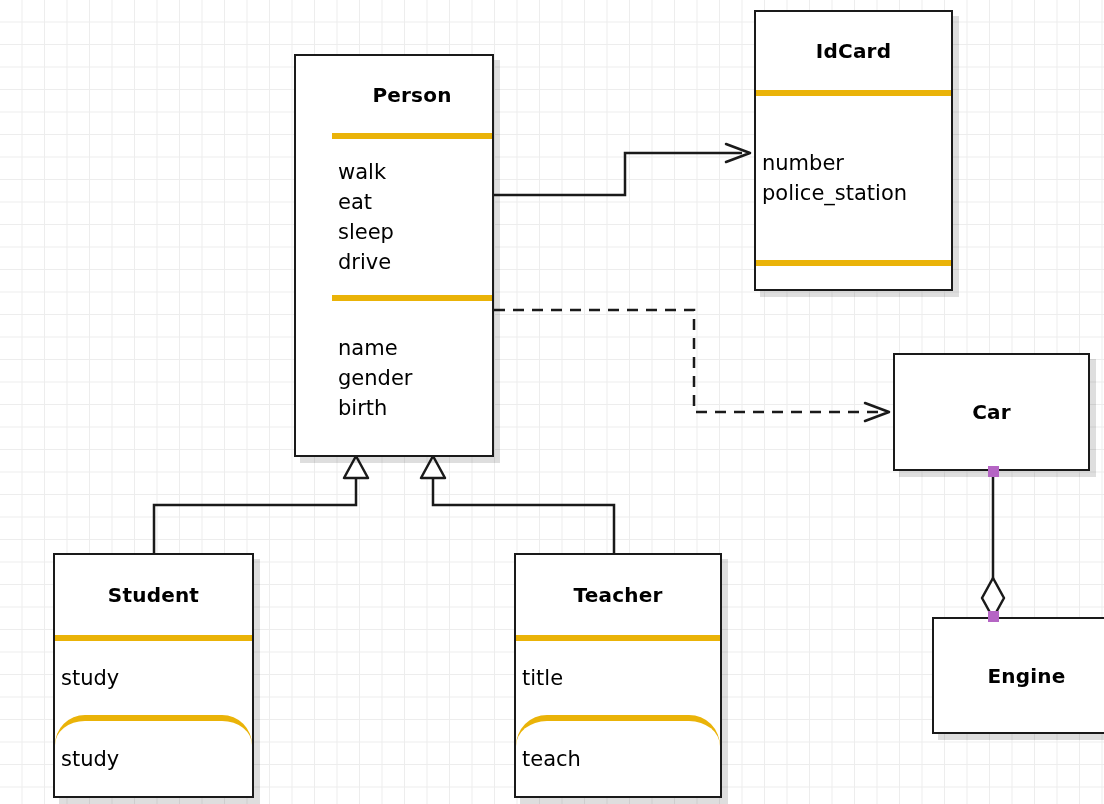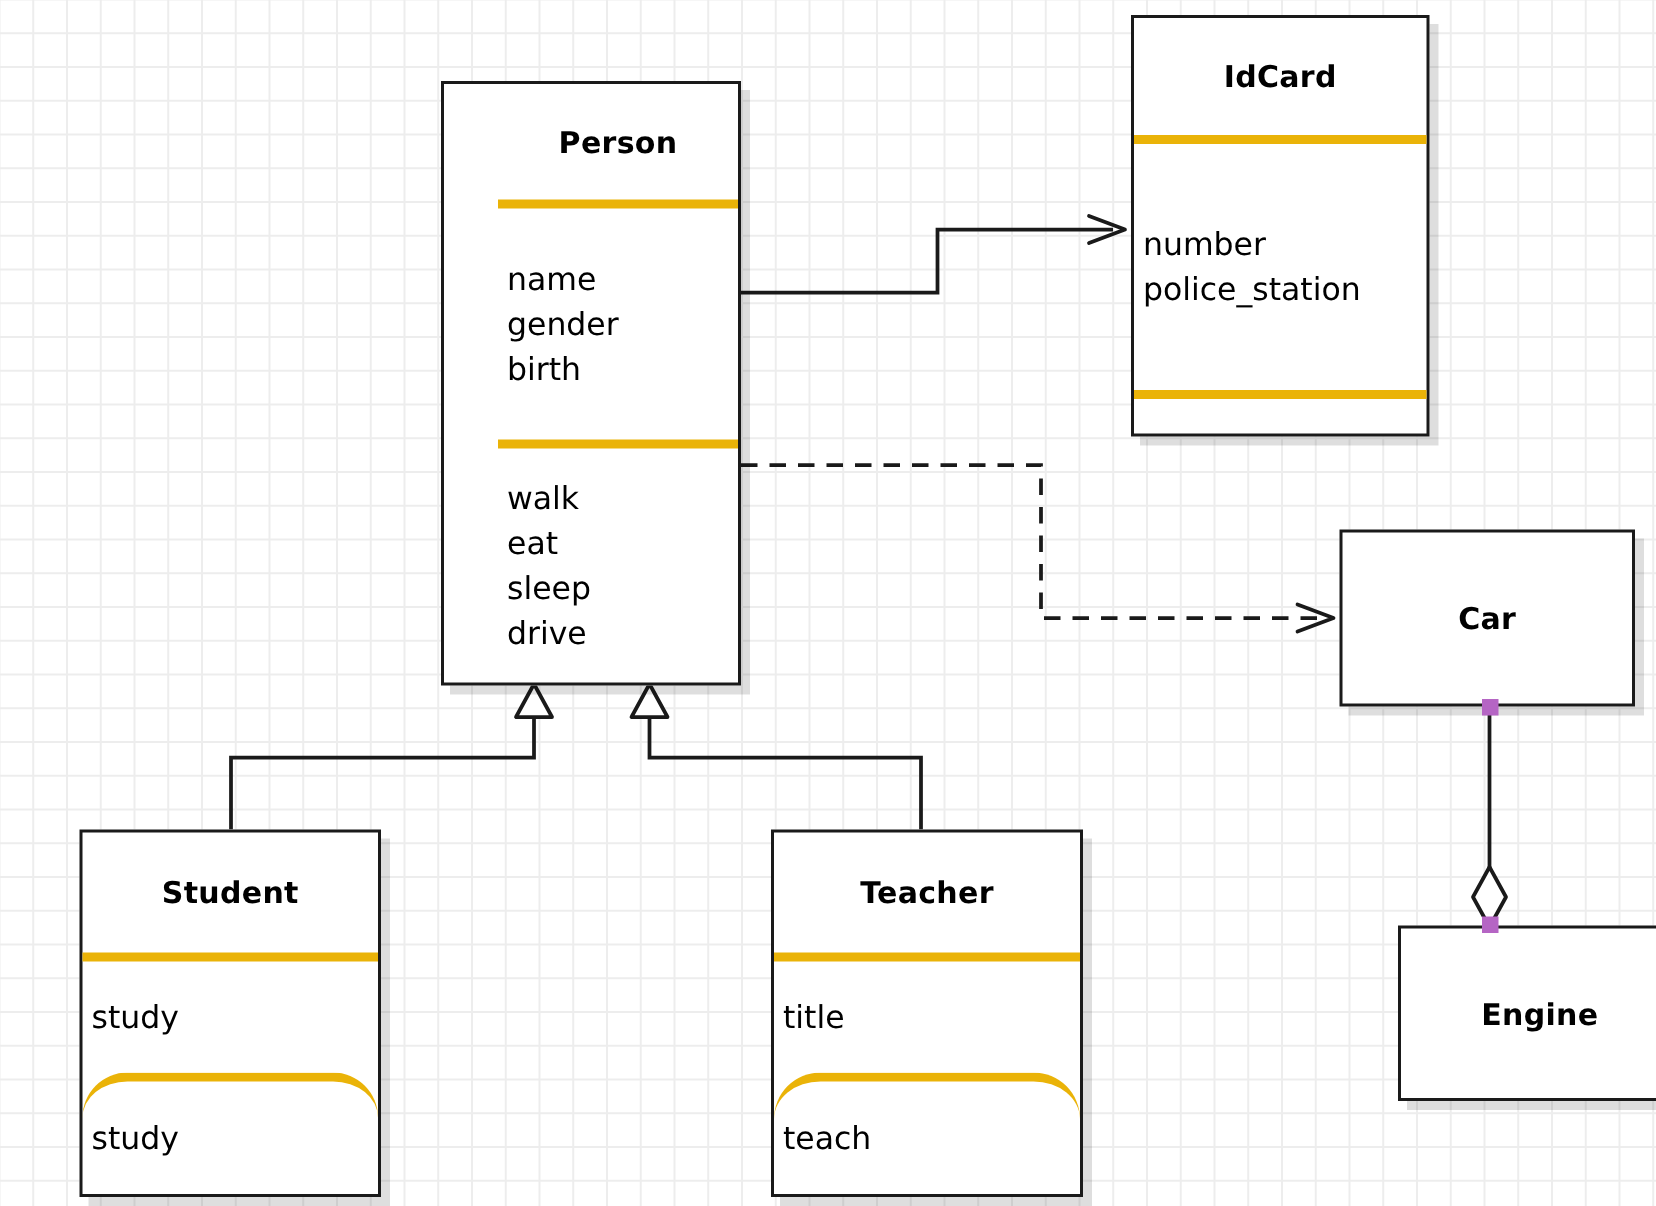--- a/index.html
+++ b/index.html
@@ -105,30 +105,30 @@
     </g>
 
     <g>
       <path d="M 993 471 L 993 580" fill="none" stroke="#1a1a1a" stroke-width="2.5"></path>
       <polygon points="993,578 1004,598 993,618 982,598" fill="#ffffff" stroke="#1a1a1a" stroke-width="2.5" stroke-linejoin="round"></polygon>
     </g>
   </svg>
 
   <div class="uml-class" style="left:294px; top:54px; width:200px; height:403px;padding-left:36px;">
     <div class="compartment cmp-title" style="height:77px;">Person</div>
-    <div class="compartment cmp-body" style="height:160px;">
-      <div class="row">name</div>
-      <div class="row">gender</div>
-      <div class="row">birth</div>
-    </div>
     <div class="compartment cmp-body" style="flex:1;">
       <div class="row">walk</div>
       <div class="row">eat</div>
       <div class="row">sleep</div>
       <div class="row">drive</div>
+    </div>
+    <div class="compartment cmp-body" style="height:160px;">
+      <div class="row">name</div>
+      <div class="row">gender</div>
+      <div class="row">birth</div>
     </div>
   </div>
 
   <div class="uml-class" style="left:754px; top:10px; width:199px; height:281px;">
     <div class="compartment cmp-title" style="height:78px;">IdCard</div>
     <div class="compartment cmp-body" style="height:170px;">
       <div class="row">number</div>
       <div class="row">police_station</div>
     </div>
     <div class="compartment cmp-body cmp-empty" style="flex:1;"></div>

